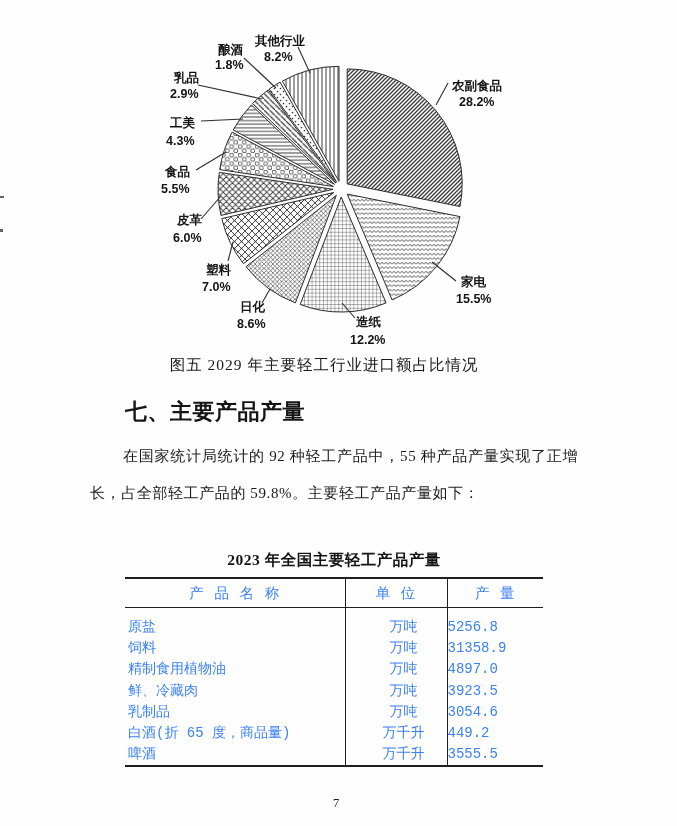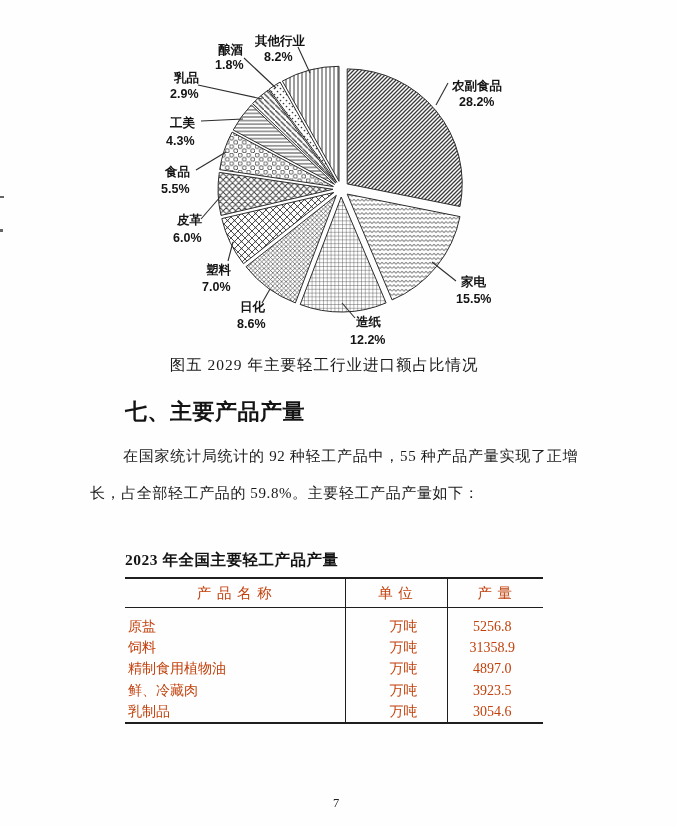--- a/index.html
+++ b/index.html
@@ -21,44 +21,44 @@
   .sec-heading{
     position:absolute;left:125px;top:397px;font-size:22px;font-weight:700;
     letter-spacing:.5px;color:#141414;
   }
   .body-para{
     position:absolute;left:90px;top:438px;width:488px;
     font-size:15px;line-height:37px;letter-spacing:.6px;
     text-align:justify;text-indent:33px;color:#1a1a1a;
   }
   .table-title{
-    position:absolute;left:125px;top:550px;width:418px;text-align:left;
+    position:absolute;left:125px;top:550px;width:418px;text-align:center;
     font-size:15.5px;font-weight:700;letter-spacing:.5px;color:#141414;
   }
   .table-wrap{position:absolute;left:125px;top:577px;}
   #products-table{
     border-collapse:collapse;table-layout:fixed;width:418px;
     border-top:2px solid #1e1e1e;border-bottom:2px solid #1e1e1e;
-    font-size:14px;color:#c2410c;
+    font-size:14px;color:#3b82f6;font-family:Liberation Mono, monospace;
   }
   #products-table col.c1{width:220px;}
   #products-table col.c2{width:102px;}
   #products-table col.c3{width:96px;}
   #products-table th{
     font-weight:400;font-size:14.5px;padding:5px 0 4px;
     border-bottom:1.6px solid #1e1e1e;text-align:center;letter-spacing:1px;
   }
   #products-table th:nth-child(-n+2),#products-table td:nth-child(-n+2){
     border-right:1.2px solid #1e1e1e;
   }
   #products-table td{padding:1.6px 0;line-height:18px;}
   #products-table tbody tr:first-child td{padding-top:10px;}
   .col-name{text-align:left;padding-left:3px !important;}
   .col-unit{text-align:center;padding-left:15px !important;}
-  .col-output{text-align:center;padding-right:6px !important;}
+  .col-output{text-align:left;padding-right:6px !important;}
   .page-number{
     position:absolute;top:796px;left:0;width:672px;text-align:center;
     font-size:12.5px;color:#222;
   }
 </style>
 </head>
 <body>
 
 <div class="page">
 
@@ -191,19 +191,29 @@
           <tr>
             <td class="col-name">鲜、冷藏肉</td>
             <td class="col-unit">万吨</td>
             <td class="col-output">3923.5</td>
           </tr>
           <tr>
             <td class="col-name">乳制品</td>
             <td class="col-unit">万吨</td>
             <td class="col-output">3054.6</td>
           </tr>
+          <tr>
+            <td class="col-name">白酒(折 65 度，商品量)</td>
+            <td class="col-unit">万千升</td>
+            <td class="col-output">449.2</td>
+          </tr>
+          <tr>
+            <td class="col-name">啤酒</td>
+            <td class="col-unit">万千升</td>
+            <td class="col-output">3555.5</td>
+          </tr>
         </tbody>
     </table>
   </div>
 
   <div class="page-number">7</div>
 
 </div>
 
 </body></html>

